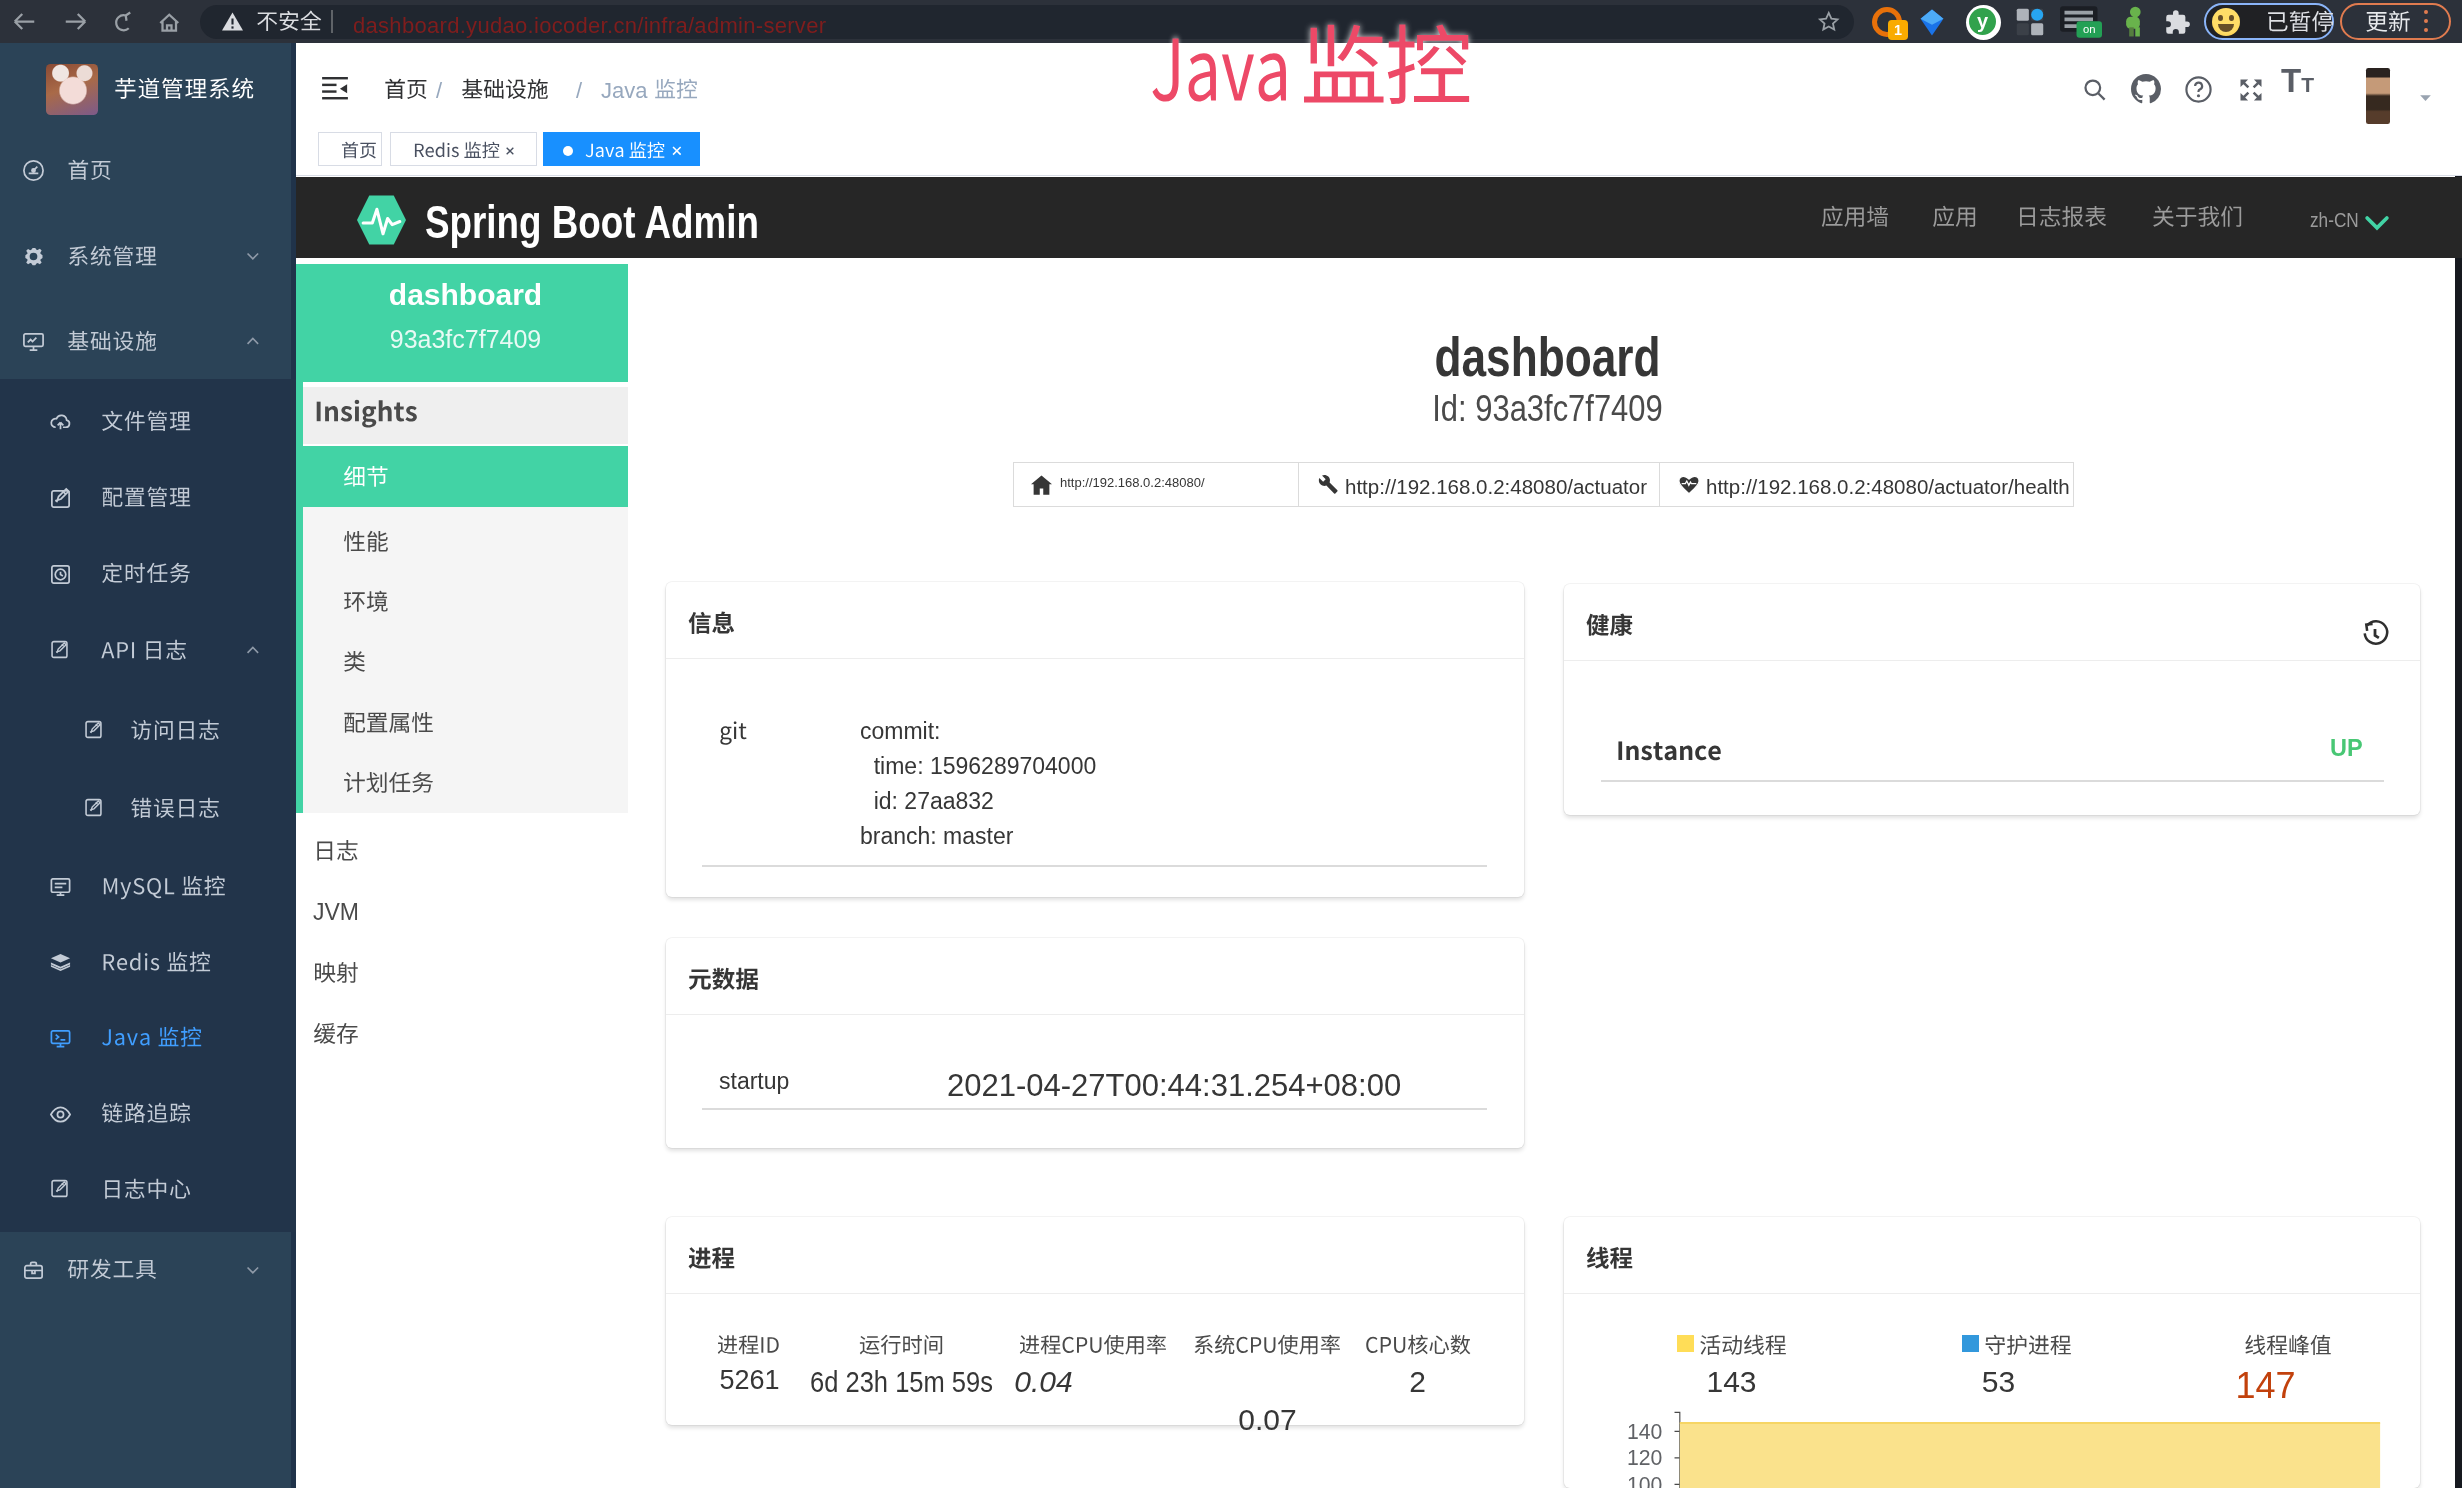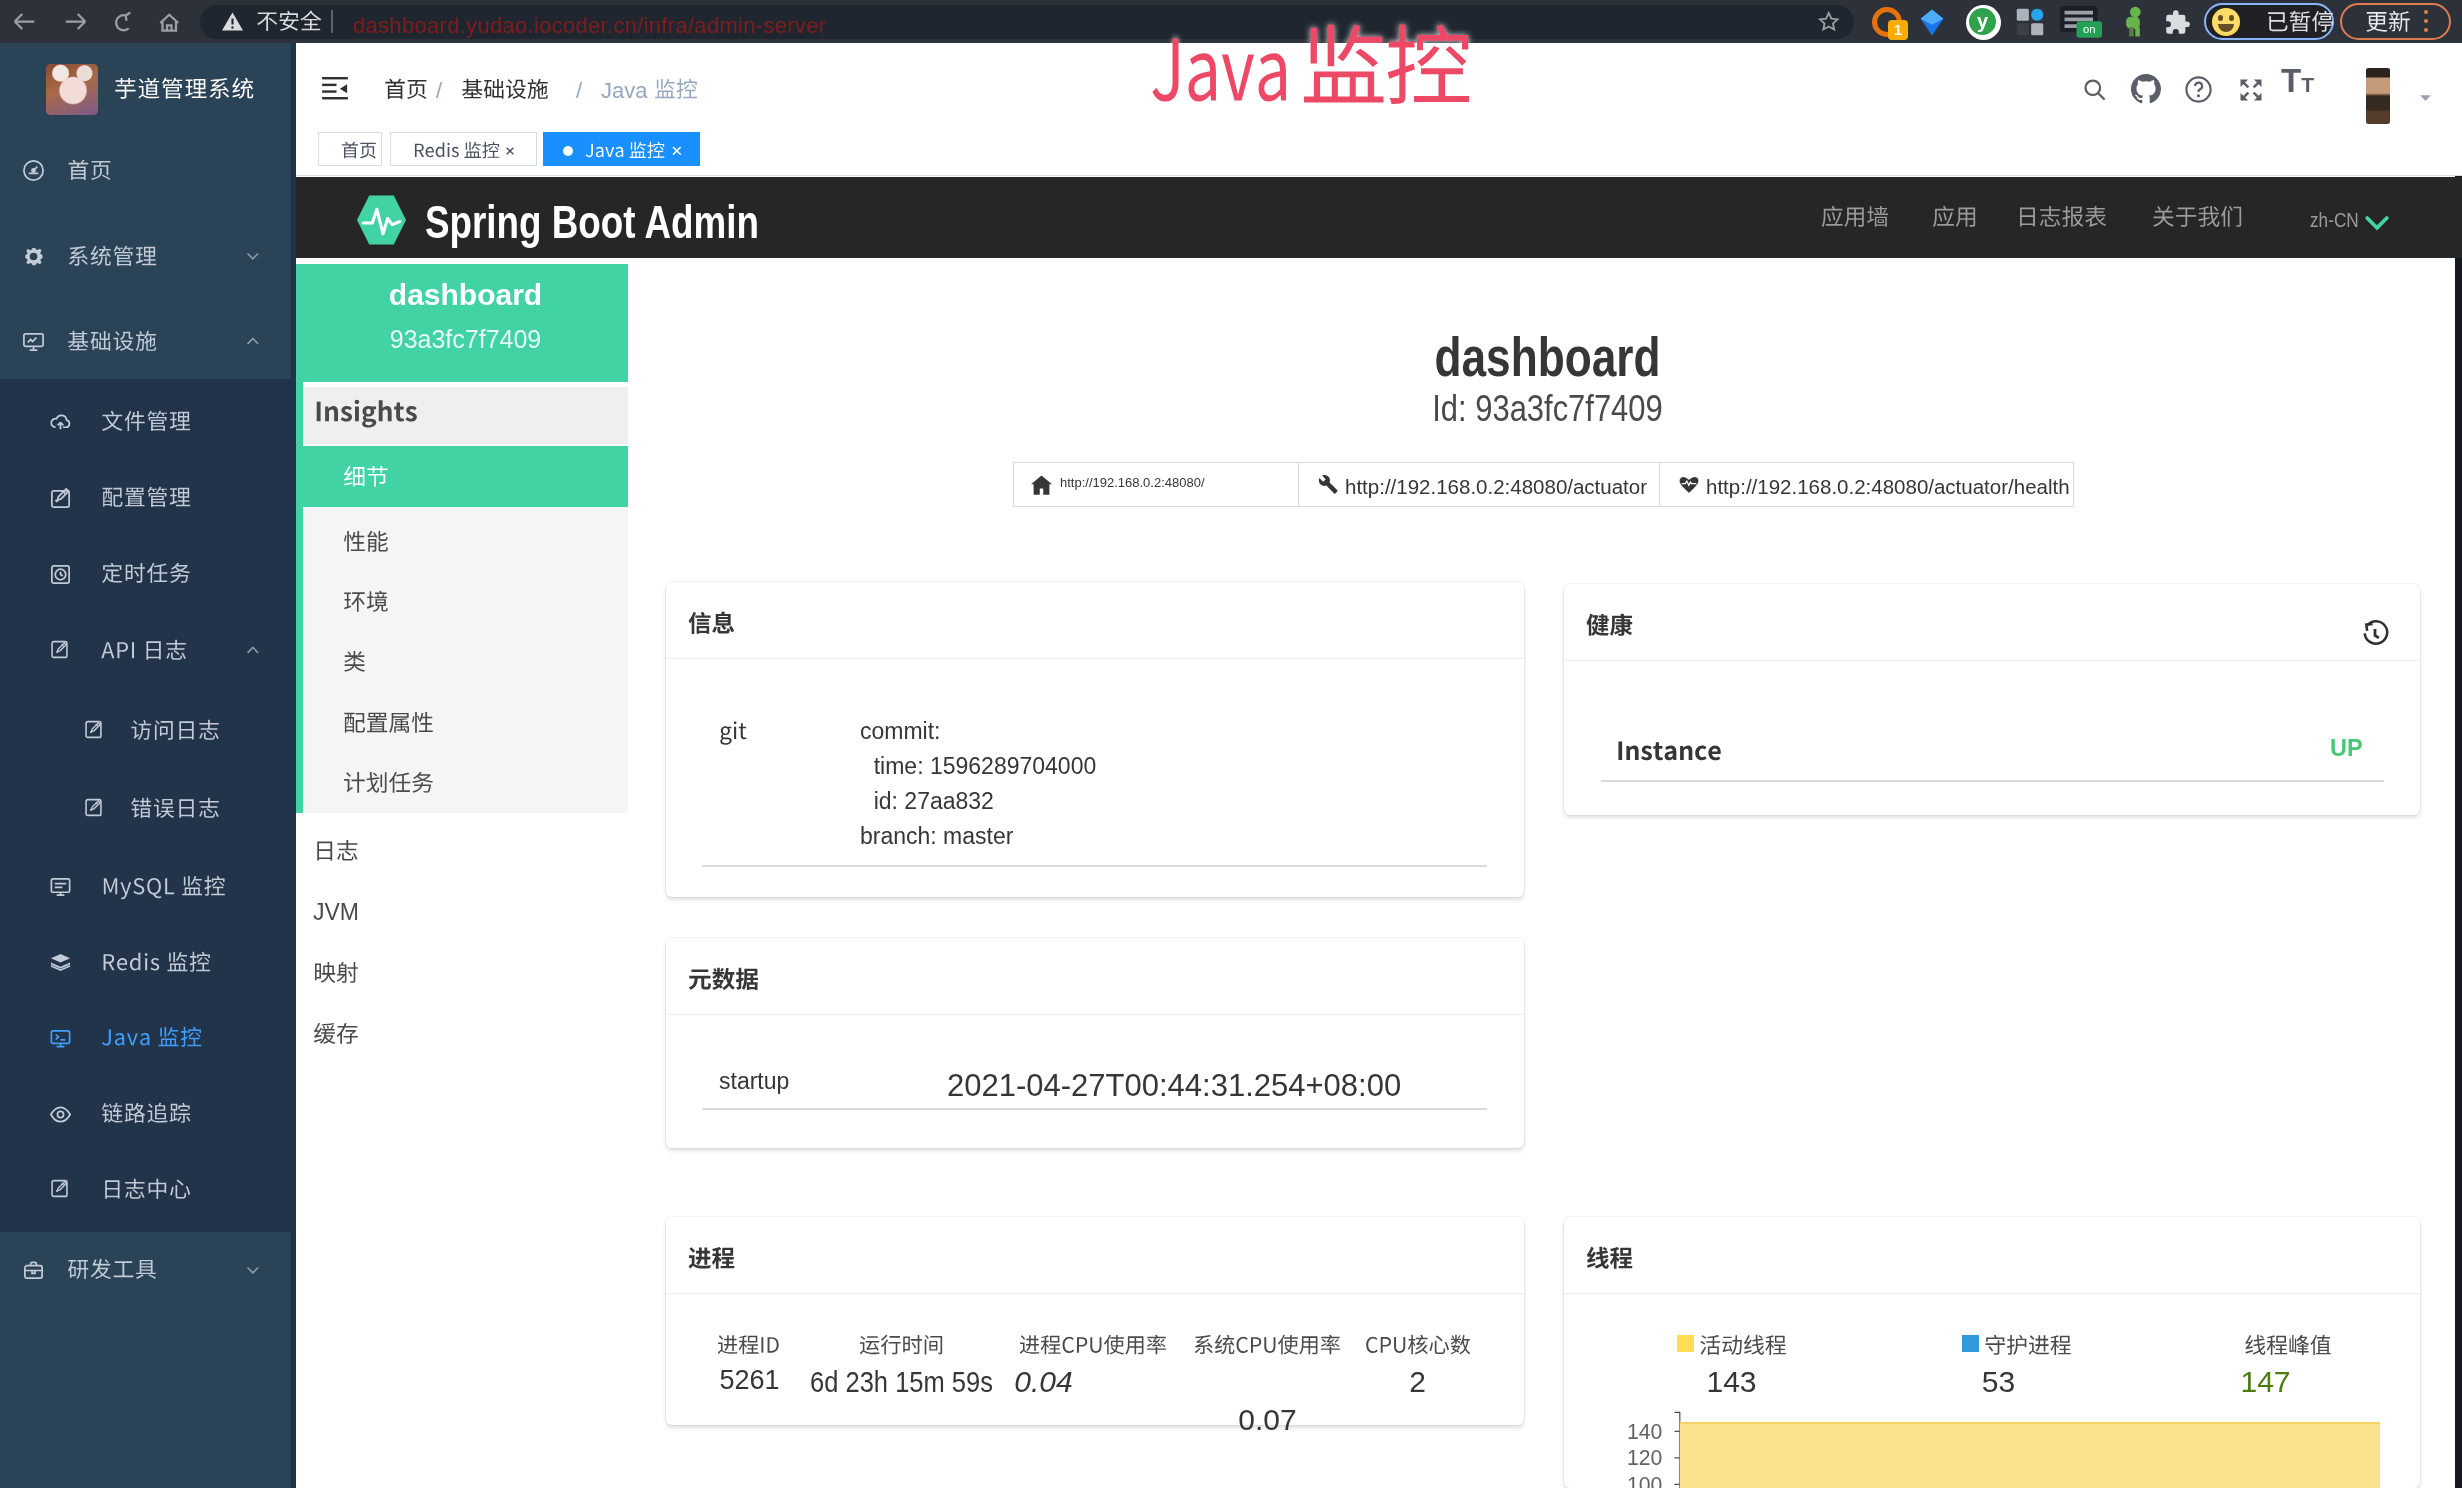--- a/index.html
+++ b/index.html
@@ -567,21 +567,21 @@
     <use href="#g107" transform="translate(58.0,25.5) scale(0.02900,-0.02900)"></use>
     <use href="#g108" transform="translate(87.0,25.5) scale(0.02900,-0.02900)"></use>
   </svg>
 <div class="abs" style="left:1847px;top:1365px;width:303px;text-align:center;font-size:30px;color:#363636">53</div>
 <svg style="position:absolute;left:2244px;top:1334px;" width="88" height="24" fill="#4a4a4a" viewBox="0 0 116 31.8906">
     <use href="#g122" transform="translate(0.0,25.5) scale(0.02900,-0.02900)"></use>
     <use href="#g108" transform="translate(29.0,25.5) scale(0.02900,-0.02900)"></use>
     <use href="#g125" transform="translate(58.0,25.5) scale(0.02900,-0.02900)"></use>
     <use href="#g126" transform="translate(87.0,25.5) scale(0.02900,-0.02900)"></use>
   </svg>
-<div class="abs" style="left:2114px;top:1365px;width:303px;text-align:center;font-size:30px;color:#4d7c0f">147</div>
+<div class="abs" style="left:2114px;top:1365px;width:303px;text-align:center;font-size:36px;color:#c2410c">147</div>
 <svg class="abs" style="left:1601px;top:1407px" width="839" height="82" viewBox="0 0 1107 108">
 <path d="M97 7 L104 7 L104 108" fill="none" stroke="#4a4a4a" stroke-width="1.5"></path>
 <path d="M97 32 h7 M97 67 h7 M97 102 h7" stroke="#4a4a4a" stroke-width="1.5"></path>
 <text x="81" y="42" font-size="28" fill="#606266" text-anchor="end" font-family="Liberation Sans">140</text>
 <text x="81" y="77" font-size="28" fill="#606266" text-anchor="end" font-family="Liberation Sans">120</text>
 <text x="81" y="112" font-size="28" fill="#606266" text-anchor="end" font-family="Liberation Sans">100</text>
 <rect x="104" y="21" width="924" height="87" fill="#fae28c"></rect>
 <path d="M104 21 L1028 21" stroke="#f6d564" stroke-width="2.5"></path>
 </svg>
 <svg style="position:absolute;left:1150px;top:26px;transform:scaleX(0.764);transform-origin:0 0;filter:drop-shadow(0 0 3px rgba(255,255,255,.85));" width="185" height="93" fill="#ed4967" viewBox="0 0 244.391 123.188">

